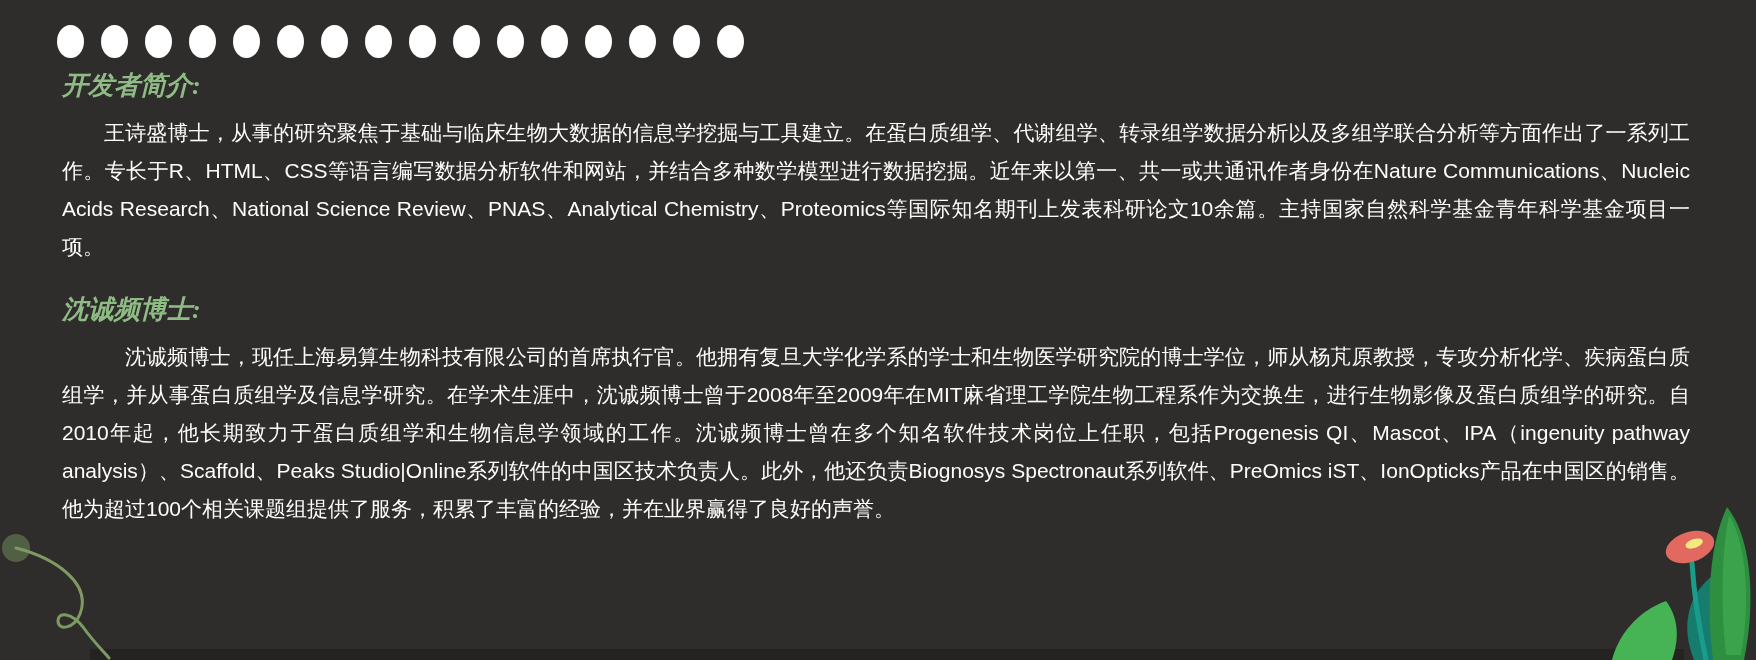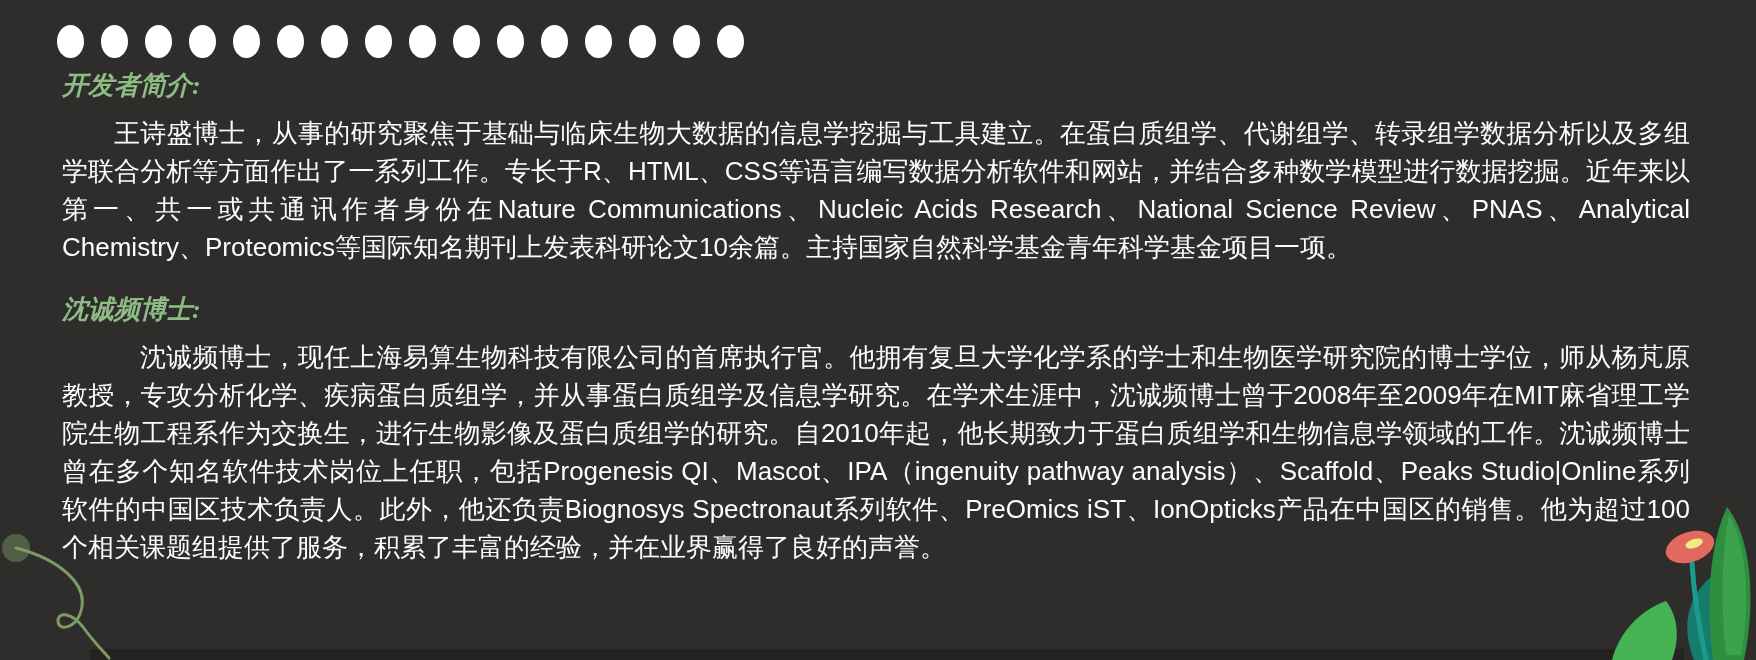--- a/index.html
+++ b/index.html
@@ -40,21 +40,21 @@
   .heading {
     font-family: "Liberation Serif", serif;
     font-style: italic;
     font-weight: bold;
     font-size: 26px;
     line-height: 32px;
     color: #8fbc85;
     margin: 0 0 12px 0;
   }
   .body {
-    font-size: 26px;
+    font-size: 21px;
     line-height: 38px;
     color: #fdfdfd;
     text-align: justify;
     text-justify: inter-ideograph;
     margin: 0 0 20px 0;
   }
   .indent-2 { text-indent: 2em; }
   .indent-3 { text-indent: 3em; }
   .spacer { height: 8px; }
   

